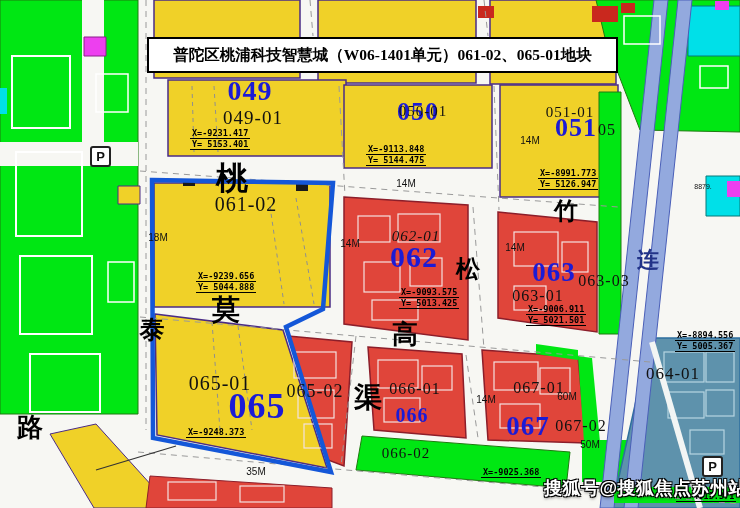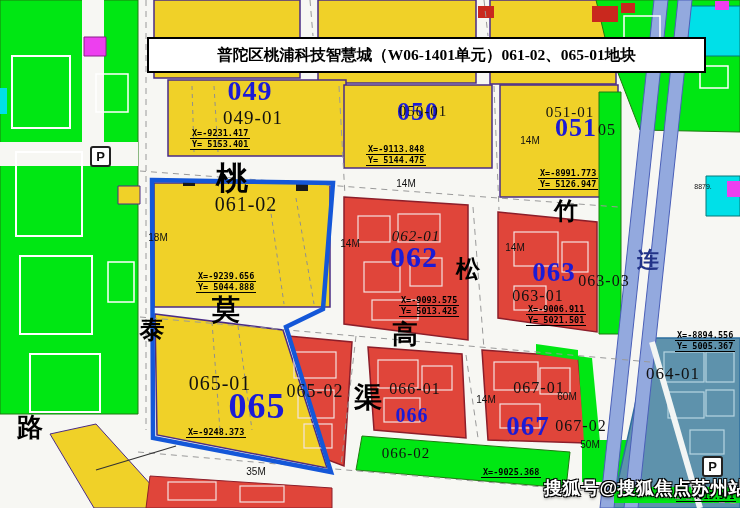--- a/index.html
+++ b/index.html
@@ -12,21 +12,21 @@
   .black-lbl{color:#111;letter-spacing:1px;}
   .road-char{color:#000;font-weight:700;}
   .road-w{font-family:"Liberation Sans",sans-serif;font-size:10px;color:#111;}
   .tiny{font-family:"Liberation Sans",sans-serif;color:#111;}
   .callout{position:absolute;font-family:"DejaVu Sans Mono",monospace;font-size:8.5px;
            font-weight:700;color:#000;line-height:1.2;z-index:22;}
   .callout div{border-bottom:1px solid #000;padding:0 2px 0 2px;white-space:nowrap;}
   .p-icon{position:absolute;width:21px;height:21px;background:#fff;border:2px solid #222;
           border-radius:3px;display:flex;align-items:center;justify-content:center;
           font:700 13px "Liberation Sans",sans-serif;color:#111;box-sizing:border-box;z-index:21;}
-  .banner{position:absolute;left:147px;top:37px;width:559px;height:36px;background:#fff;
+  .banner{position:absolute;left:147px;top:37px;width:471px;height:36px;background:#fff;
           border:2px solid #000;box-sizing:border-box;display:flex;align-items:center;
           justify-content:center;font:700 15.5px "Liberation Serif","DejaVu Serif",serif;
           color:#000;white-space:nowrap;z-index:30;}
   .watermark{position:absolute;left:544px;top:476px;font:700 18px "Liberation Sans",sans-serif;
              color:#fff;letter-spacing:0.5px;z-index:40;white-space:nowrap;
              text-shadow:-1px -1px 0 #000,1px -1px 0 #000,-1px 1px 0 #000,1px 1px 0 #000,0 2px 3px rgba(0,0,0,.5);}
 </style>
 </head>
 <body>
 
@@ -180,21 +180,21 @@
         <div>X=-8991.773</div>
         <div>Y= 5126.947</div>
       </div>
       <div class="callout" style="left: 196px; top: 271px;">
         <div>X=-9239.656</div>
         <div>Y= 5044.888</div>
       </div>
       <div class="callout" style="left: 186px; top: 427px;">
         <div>X=-9248.373</div>
       </div>
-      <div class="callout" style="left: 399px; top: 287px; margin-top: 8px;">
+      <div class="callout" style="left: 399px; top: 287px;">
         <div>X=-9093.575</div>
         <div>Y= 5013.425</div>
       </div>
       <div class="callout" style="left: 526px; top: 304px;">
         <div>X=-9006.911</div>
         <div>Y= 5021.501</div>
       </div>
       <div class="callout" style="left: 675px; top: 330px; text-align: right;">
         <div>X=-8894.556</div>
         <div>Y= 5005.367</div>

